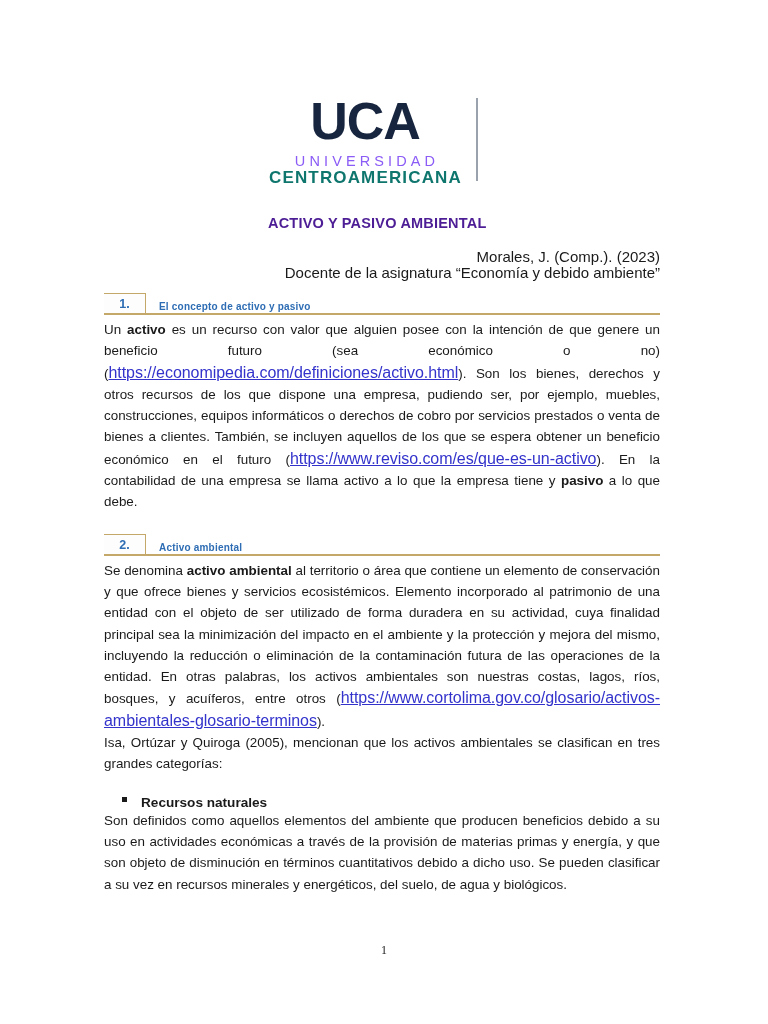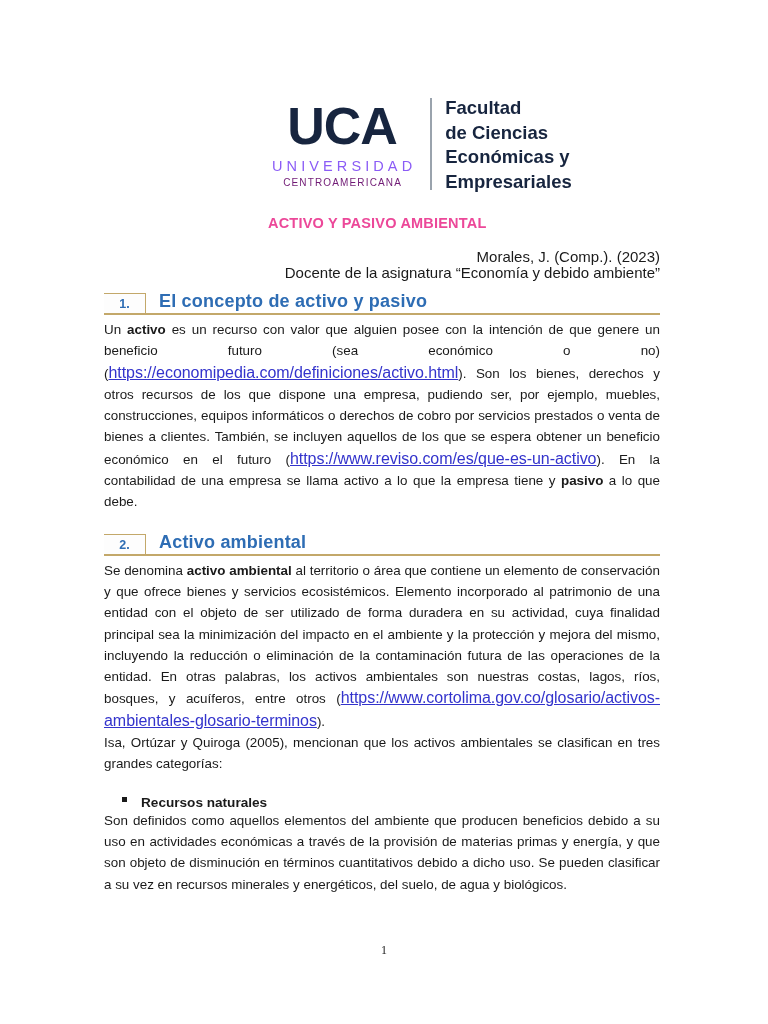--- a/index.html
+++ b/index.html
@@ -52,25 +52,25 @@
     font-weight: normal;
     font-size: 14.5px;
     line-height: 17px;
     letter-spacing: 4.1px;
     color: #8b5cf6;
     margin-top: 7px;
     text-indent: 4px;
   }
   .logo-centro {
     font-family: "Liberation Sans", sans-serif;
-    font-weight: normal;
-    font-size: 10px;
+    font-weight: bold;
+    font-size: 17px;
     line-height: 15px;
     letter-spacing: 1.15px;
-    color: #701a75;
+    color: #0f766e;
     text-indent: 1px;
   }
   .logo-divider {
     width: 2px;
     align-self: stretch;
     background: #9aa3ad;
     margin: 2px 0 4px 0;
   }
   .logo-right {
     padding-left: 13px;
@@ -84,21 +84,21 @@
 
   
   .doc-title {
     position: absolute;
     left: 268px;
     top: 215px;
     font-family: "Liberation Sans", sans-serif;
     font-weight: bold;
     font-size: 14.5px;
     letter-spacing: 0.2px;
-    color: #ec4899;
+    color: #4c1d95;
   }
 
   
   .byline {
     position: absolute;
     right: 108px;
     top: 249px;
     text-align: right;
     font-family: "Liberation Sans", sans-serif;
     font-size: 15px;
@@ -133,21 +133,21 @@
     font-weight: bold;
     font-size: 12.5px;
     display: flex;
     align-items: center;
     justify-content: center;
     padding-bottom: 1px;
   }
   .sh-text {
     color: #2e6db4;
     font-weight: bold;
-    font-size: 18px;
+    font-size: 10px;
     letter-spacing: 0.2px;
     padding-left: 13px;
     padding-bottom: 3px;
   }
   .sh-rule {
     position: absolute;
     left: 0;
     right: 0;
     bottom: 0;
     height: 1.6px;
@@ -220,26 +220,20 @@
 
 <div class="page">
 
   <div class="logo-block">
     <div class="logo-left">
       <div class="logo-uca">UCA</div>
       <div class="logo-universidad">UNIVERSIDAD</div>
       <div class="logo-centro">CENTROAMERICANA</div>
     </div>
     <div class="logo-divider"></div>
-    <div class="logo-right">
-      <div>Facultad</div>
-      <div>de Ciencias</div>
-      <div>Económicas y</div>
-      <div>Empresariales</div>
-    </div>
   </div>
 
   <div class="doc-title">ACTIVO Y PASIVO AMBIENTAL</div>
 
   <div class="byline">
     <div>Morales, J. (Comp.). (2023)</div>
     <div>Docente de la asignatura “Economía y debido ambiente”</div>
   </div>
 
   <div class="content">

